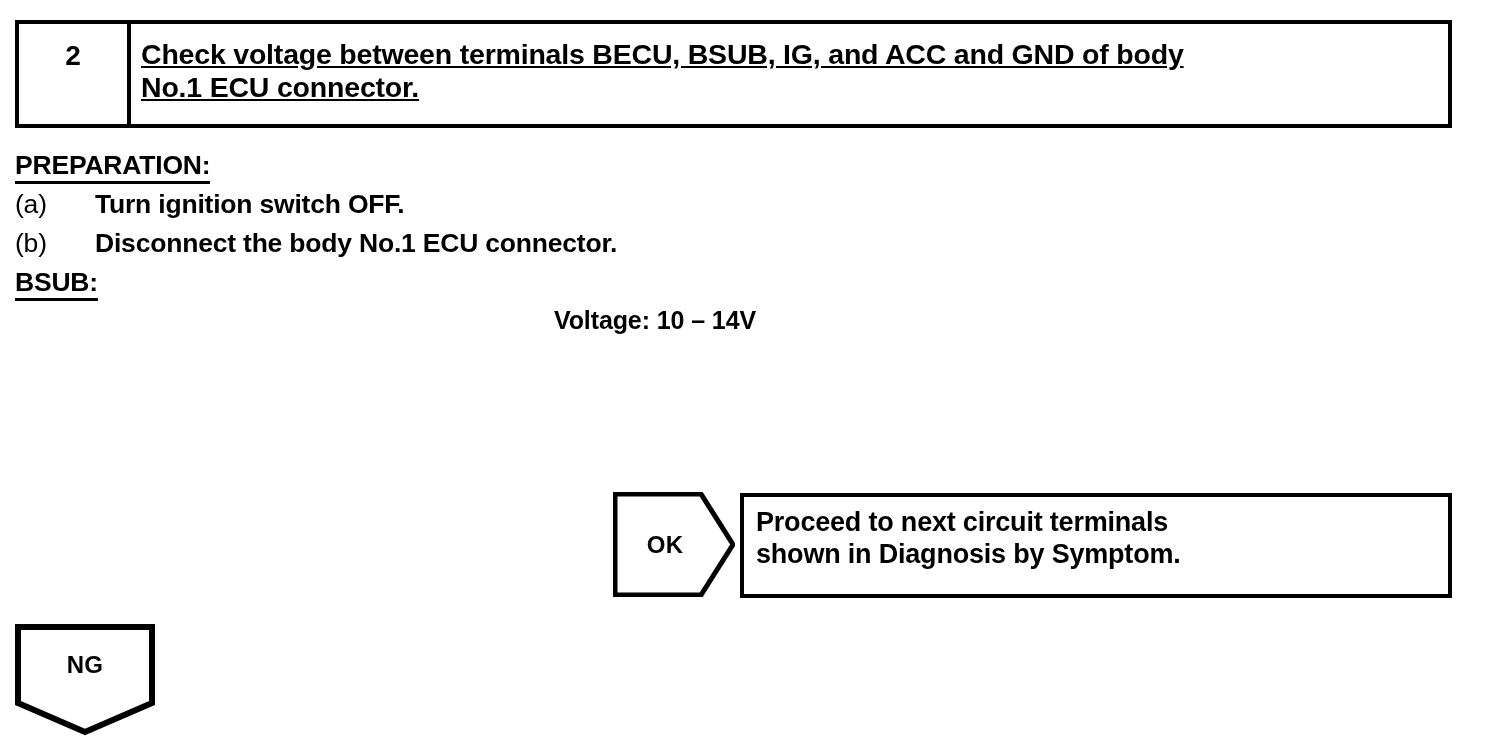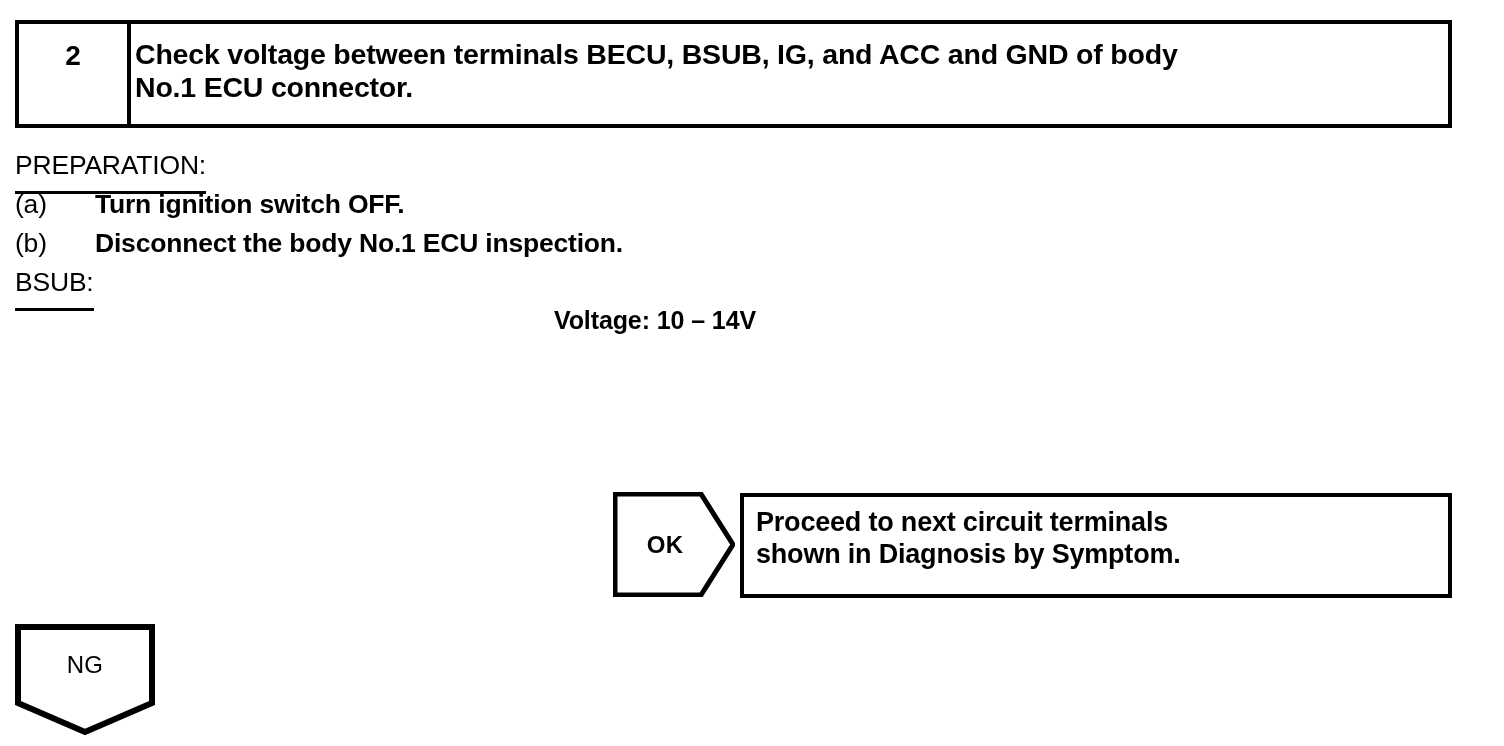--- a/index.html
+++ b/index.html
@@ -39,46 +39,47 @@
     padding-top: 18px;
   }
   .step-number {
     font-size: 28px;
     font-weight: bold;
     letter-spacing: 0px;
     line-height: 1;
   }
   .step-title-cell {
     flex: 1;
-    padding: 14px 10px 0 4px;
-    box-sizing: border-box;
+    padding: 14px 10px 0 10px;
+    box-sizing: border-box;
+    text-decoration: underline;
   }
   .step-title {
     font-size: 28.5px;
     font-weight: bold;
     line-height: 1.17;
     letter-spacing: -0.2px;
     white-space: pre-line;
   }
 
   
   .body-block {
     position: absolute;
     left: 15px;
     top: 152px;
     width: 1200px;
   }
   .sec-heading {
     font-size: 26.5px;
-    font-weight: normal;
+    font-weight: bold;
     line-height: 1;
     letter-spacing: -0.2px;
     display: inline-block;
     border-bottom: 3px solid #000;
-    padding-bottom: 12px;
+    padding-bottom: 2px;
   }
   .heading-row {
     height: 39px;
   }
   .list-row {
     display: flex;
     height: 39px;
     align-items: flex-start;
   }
   .list-marker {
@@ -165,21 +166,21 @@
   .ng-flag-label {
     position: absolute;
     left: 0;
     top: 0;
     width: 140px;
     height: 82px;
     display: flex;
     align-items: center;
     justify-content: center;
     font-size: 24px;
-    font-weight: normal;
+    font-weight: bold;
     letter-spacing: 0.3px;
   }
 </style>
 </head>
 <body>
 
 <div class="step-box">
   <div class="step-number-cell">
     <span class="step-number">2</span>
   </div>
@@ -195,21 +196,21 @@
     <span class="sec-heading">PREPARATION:</span>
   </div>
 
   <div class="list-row">
     <span class="list-marker">(a)</span>
     <span class="list-text">Turn ignition switch OFF.</span>
   </div>
 
   <div class="list-row">
     <span class="list-marker">(b)</span>
-    <span class="list-text">Disconnect the body No.1 ECU inspection.</span>
+    <span class="list-text">Disconnect the body No.1 ECU connector.</span>
   </div>
 
   <div class="heading-row">
     <span class="sec-heading">BSUB:</span>
   </div>
 
 
 
   <div class="ok-value-row">
     <span class="ok-value">Voltage: 10 – 14V</span>

